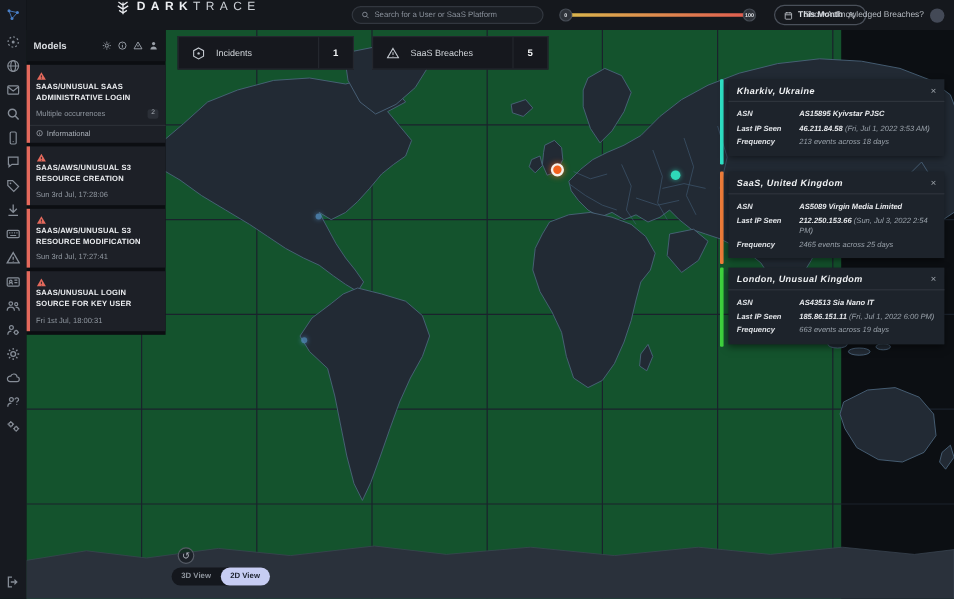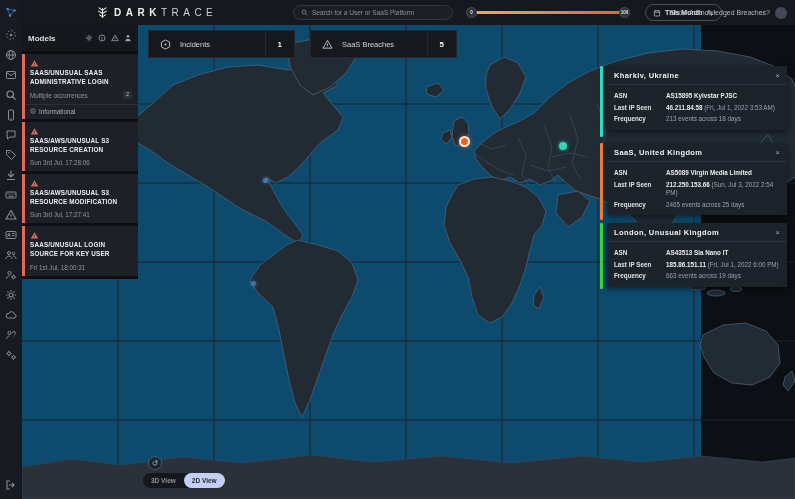--- a/index.html
+++ b/index.html
@@ -22,21 +22,21 @@
   .rail .si { width:12px; height:12px; color:#868d97; flex:0 0 auto; cursor:pointer; }
   .rail .si svg { width:12px; height:12px; }
   .rail .si.logo { color:#4a80c8; margin-bottom:3px; }
   .rail .si.logout { margin-top:auto; }
 
   
   .topbar {
     position:absolute; left:22px; top:0; width:773px; height:25px;
     background:#15181d; z-index:60;
   }
-  .brand { position:absolute; left:74px; top:0; height:25px; display:flex; align-items:center; gap:5px; }
+  .brand { position:absolute; left:74px; top:0; height:25px; display:flex; align-items:flex-start; gap:5px; }
   .brand svg { width:13px; height:13px; color:#e8eaee; }
   .brand .word { font-size:10px; letter-spacing:4.5px; color:#eceef1; white-space:nowrap; }
   .brand .word b { font-weight:bold; }
   .brand .word span { font-weight:normal; color:#cdd1d7; }
   .search {
     position:absolute; left:271px; top:5px; width:160px; height:15px;
     background:#1b1f25; border:1px solid #32373f; border-radius:8px;
     display:flex; align-items:center; gap:4px; padding:0 7px;
   }
   .search svg { width:7px; height:7px; color:#8a919b; flex:0 0 auto; }
@@ -63,21 +63,21 @@
     color:#dcdfe4;
   }
   .period-btn svg { width:8px; height:8px; color:#c9cdd3; }
   .period-btn .lbl { font-size:7px; font-weight:bold; white-space:nowrap; }
 
   .ack { position:absolute; right:8px; top:0; height:25px; display:flex; align-items:center; gap:5px; }
   .ack .lbl { font-size:7px; color:#b6bbc2; white-space:nowrap; }
   .ack .toggle { width:12px; height:12px; border-radius:50%; background:#434956; cursor:pointer; }
 
   
-  .map { position:absolute; left:22px; top:25px; width:679px; height:474px; background:#0c4a6e; z-index:1; }
+  .map { position:absolute; left:22px; top:25px; width:679px; height:474px; background:#14532d; z-index:1; }
   .map svg.world { position:absolute; left:0; top:0; width:773px; height:474px; }
 
   .marker { position:absolute; border-radius:50%; z-index:8; cursor:pointer; }
   .marker.orange { left:437px; top:111px; width:11px; height:11px; background:#f2611d; border:2px solid #f3efe9; box-shadow:0 0 5px rgba(242,97,29,.8); }
   .marker.teal   { left:537px; top:117px; width:8px;  height:8px;  background:#2fd8b8; box-shadow:0 0 4px rgba(47,216,184,.7); }
   .marker.faint1 { left:241px; top:153px; width:5px;  height:5px;  background:#4e86b4; box-shadow:0 0 4px #4e86b4; opacity:.85; }
   .marker.faint2 { left:229px; top:256px; width:5px;  height:5px;  background:#4e86b4; box-shadow:0 0 4px #4e86b4; opacity:.8; }
 
   
   .models {
@@ -121,21 +121,21 @@
   .stat .val {
     margin-left:auto; align-self:stretch; display:flex; align-items:center;
     border-left:1px solid #24272e; padding:0 12px;
     font-size:8px; font-weight:bold; color:#f0f2f4;
   }
 
   
   .loc-accent { position:absolute; left:578px; width:3px; z-index:16; border-radius:1px; }
   .loc {
     position:absolute; left:585px; width:180px; background:#1d232b;
-    z-index:16; box-shadow:0 2px 6px rgba(0,0,0,.5); cursor:default;
+    z-index:16; box-shadow:0 2px 6px rgba(0,0,0,.5); cursor:default;font-style:italic;
   }
   .loc .head {
     display:flex; align-items:center; padding:5px 7px 4px;
     border-bottom:1px solid #2e343c;
   }
   .loc .head .t { font-size:7.5px; font-weight:bold; letter-spacing:.4px; color:#eff1f3; }
   .loc .head .x { margin-left:auto; font-size:8px; color:#9aa0a8; cursor:pointer; line-height:1; }
   .loc .rows { padding:4px 7px 6px; }
   .loc .row { display:flex; margin-top:3px; line-height:1.35; }
   .loc .row .k { flex:0 0 52px; font-size:6.3px; font-weight:bold; color:#dfe2e6; }

